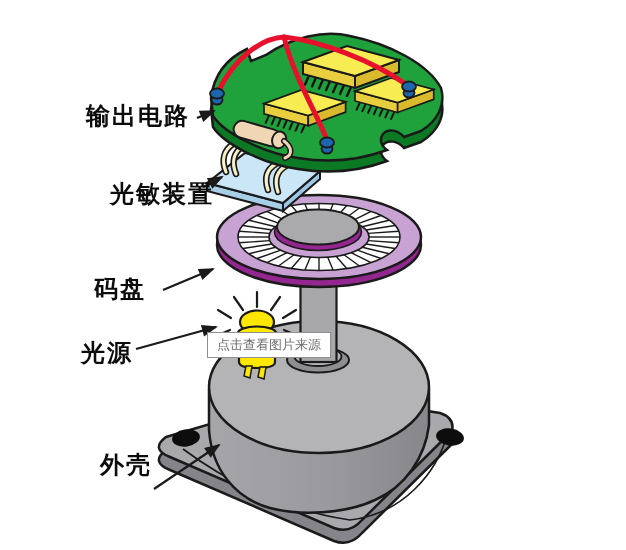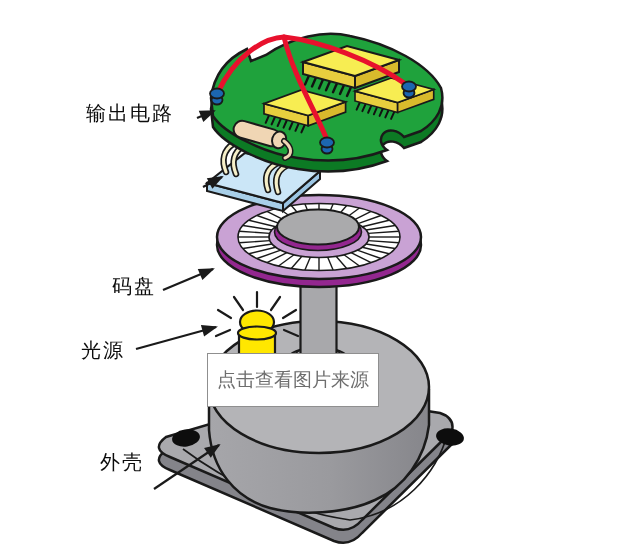--- a/index.html
+++ b/index.html
@@ -1,24 +1,24 @@
 <!DOCTYPE html>
 <html><head>
 <meta charset="utf-8">
 <style>
   html,body{margin:0;padding:0;background:#fff;}
   #stage{position:relative;width:626px;height:550px;background:#fff;overflow:hidden;
          font-family:"Liberation Sans",sans-serif;}
   #art{position:absolute;left:0;top:0;}
-  .part-label{position:absolute;font-weight:normal;font-size:20px;line-height:1.05;
+  .part-label{position:absolute;font-weight:bold;font-size:24px;line-height:1.05;
               letter-spacing:2px;color:#0c0c0c;white-space:nowrap;
               font-family:"Liberation Sans",sans-serif;}
-  .tooltip{position:absolute;left:207px;top:353px;height:18px;background:#ffffff;
-           border:1px solid #8f8f8f;color:#6e6e6e;font-size:19px;line-height:18px;
-           padding:17px 9px;white-space:nowrap;cursor:pointer;
+  .tooltip{position:absolute;left:207px;top:332px;height:18px;background:#ffffff;
+           border:1px solid #8f8f8f;color:#6e6e6e;font-size:13px;line-height:18px;
+           padding:3px 9px;white-space:nowrap;cursor:pointer;
            font-family:"Liberation Sans",sans-serif;}
 </style>
 </head>
 <body>
 
 <div id="stage">
 
 <svg id="art" width="626" height="550" viewBox="0 0 626 550">
   <defs>
     <marker id="ah" markerUnits="userSpaceOnUse" markerWidth="18" markerHeight="14" refX="15" refY="7" orient="auto">
@@ -178,19 +178,20 @@
   <g stroke="#1a1a1a" stroke-width="2.2" fill="none">
     <path d="M197,118 L214,111" marker-end="url(#ah)"></path>
     <path d="M203,187 L222,177" marker-end="url(#ah)"></path>
     <path d="M163,290 L213,269" marker-end="url(#ah)"></path>
     <path d="M136,349 L216,327" marker-end="url(#ah)"></path>
     <path d="M154,489 L219,445" marker-end="url(#ah)"></path>
   </g>
 </svg>
 
 <div class="part-label" style="left:86px;top:103px;">输出电路</div>
-<div class="part-label" style="left:112px;top:276px;">码盘</div>
+<div class="part-label" style="left:110px;top:181px;">光敏装置</div>
+<div class="part-label" style="left:94px;top:276px;">码盘</div>
 <div class="part-label" style="left:81px;top:340px;">光源</div>
 <div class="part-label" style="left:100px;top:452px;">外壳</div>
 
 <div class="tooltip">点击查看图片来源</div>
 
 </div>
 
 </body></html>

